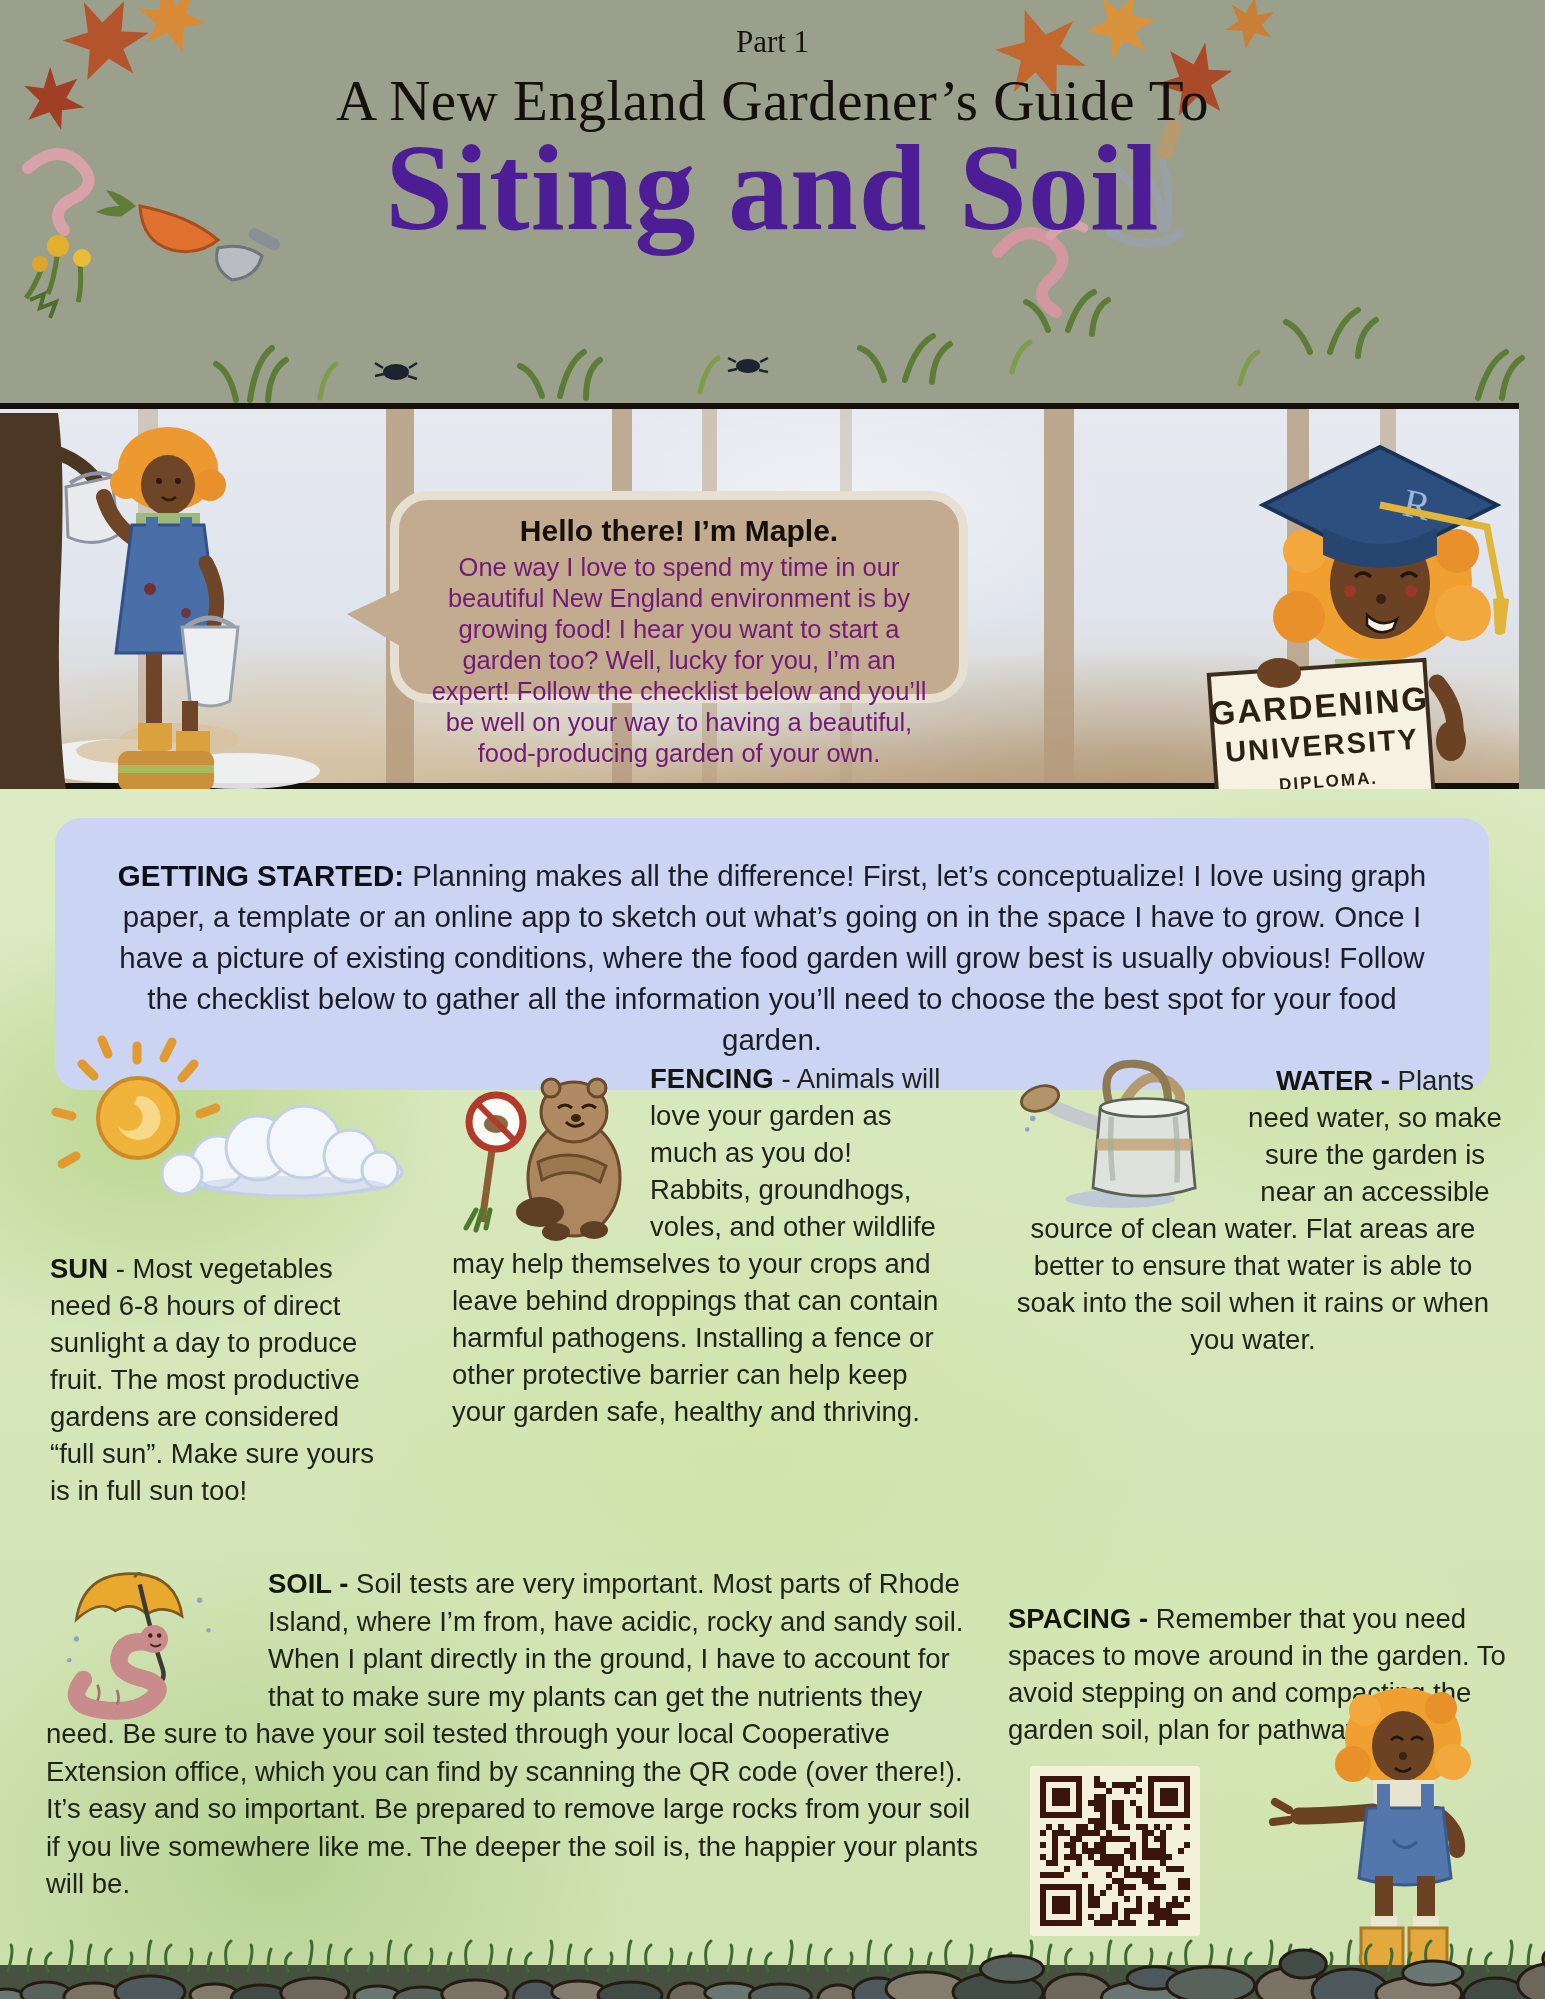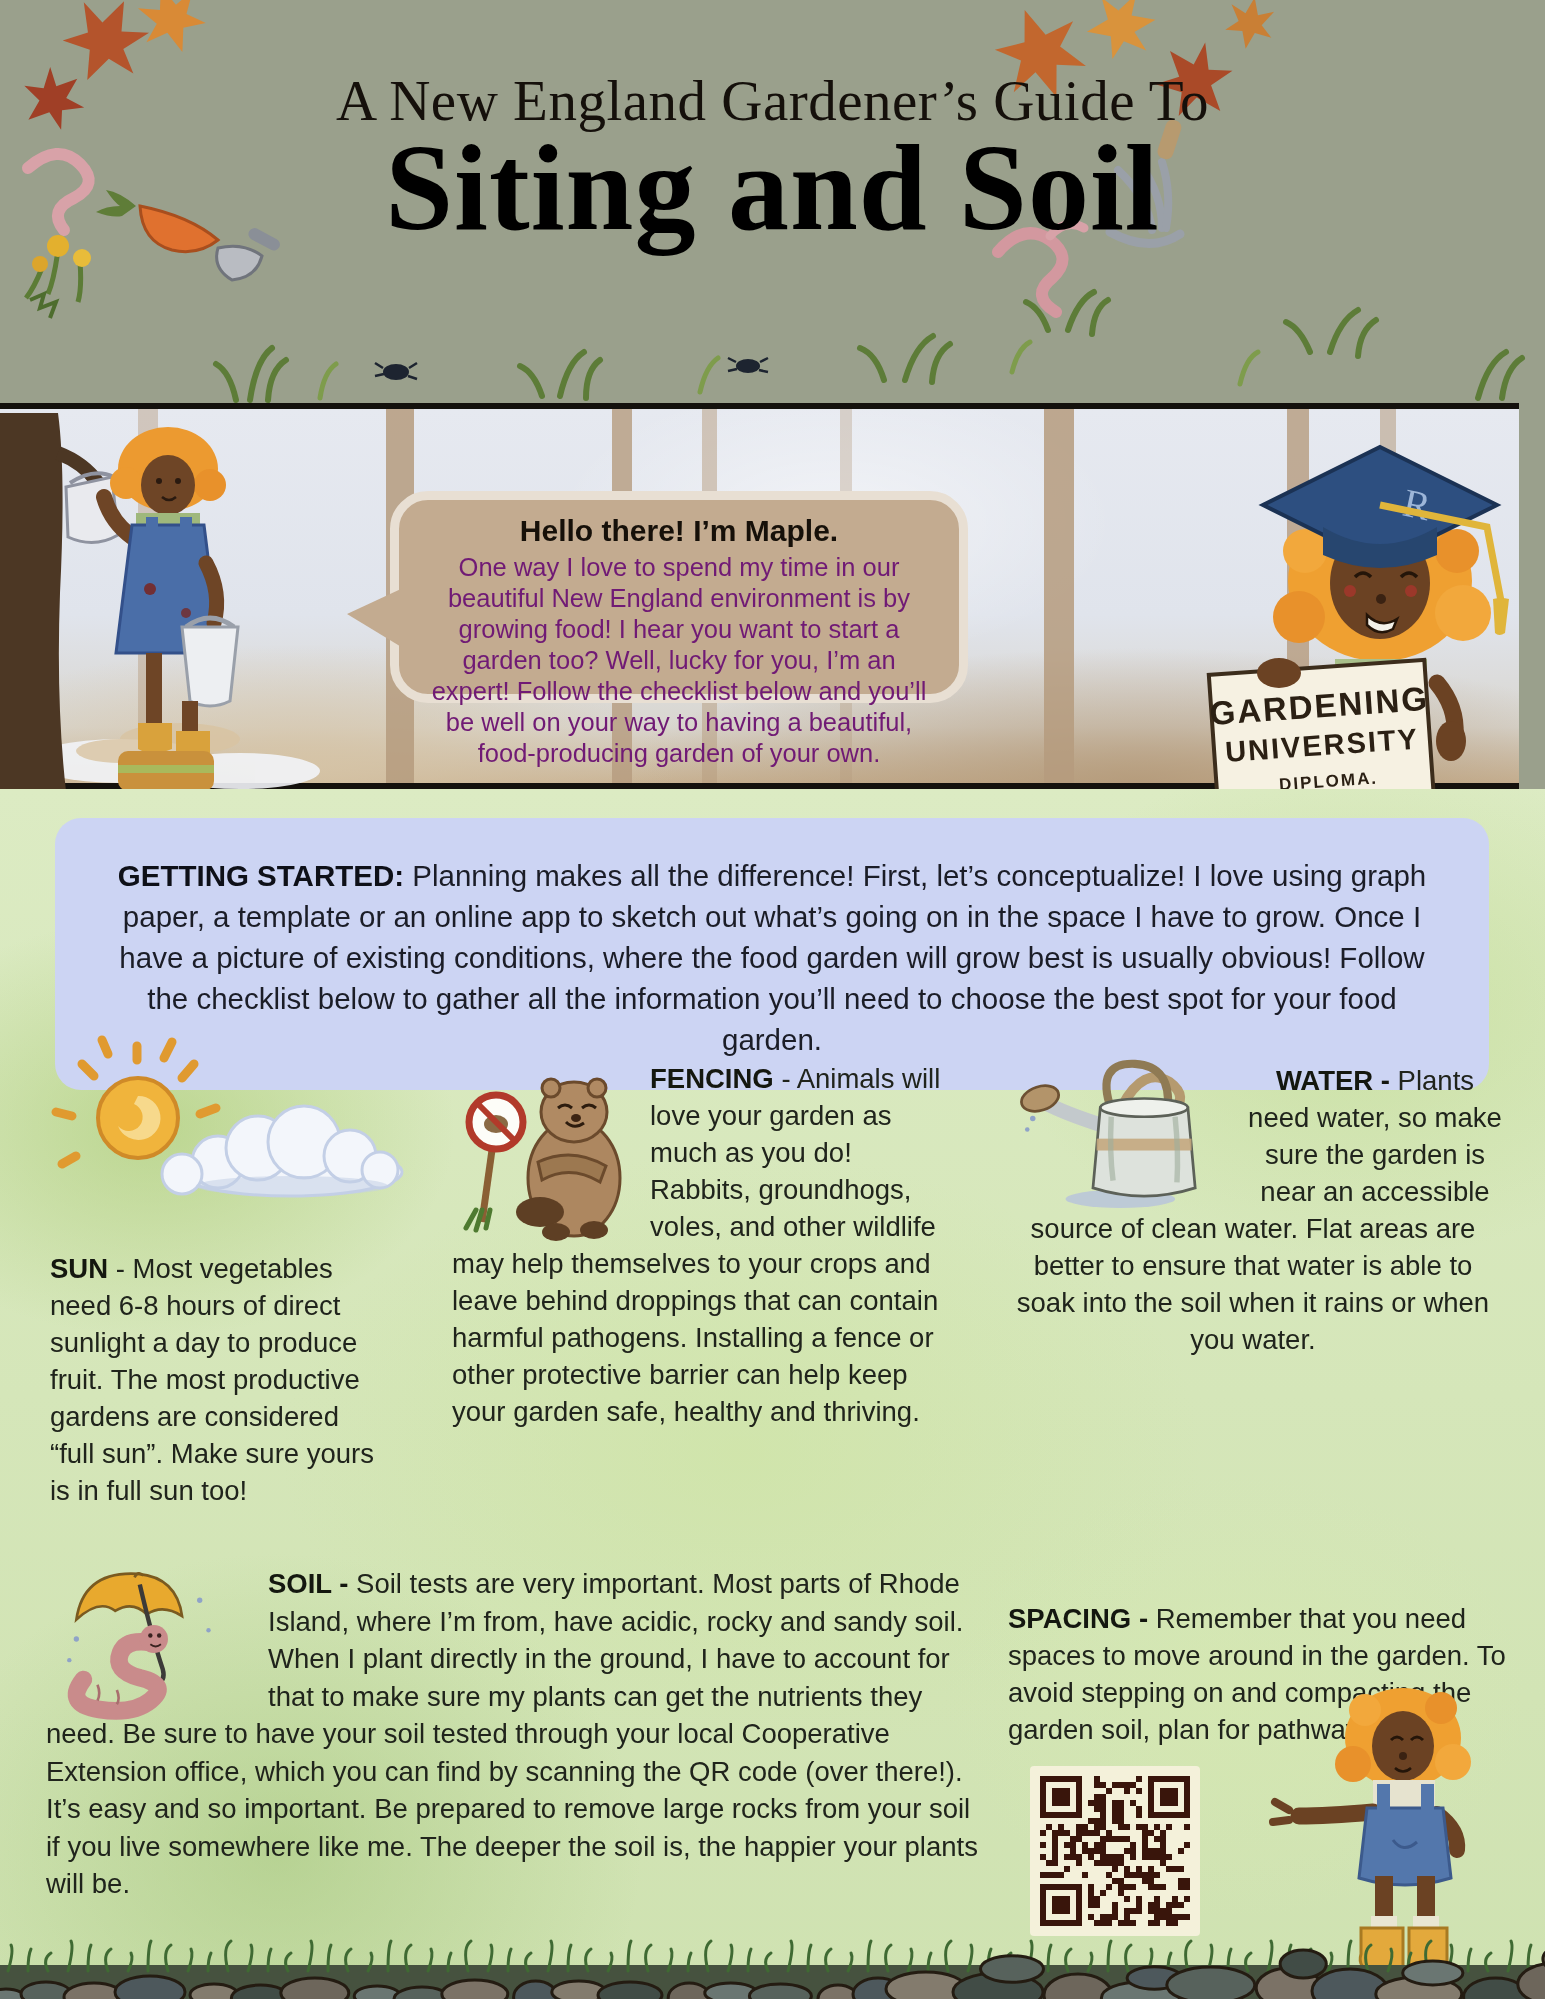--- a/index.html
+++ b/index.html
@@ -15,21 +15,21 @@
       radial-gradient(800px 420px at 45% 115%, rgba(110,88,56,.40), transparent 70%),
       radial-gradient(400px 260px at 22% 70%, rgba(150,128,96,.35), transparent 70%),
       linear-gradient(180deg,#79654a 0%,#bdab93 38%,#c3b29a 62%,#97осо 0),
       linear-gradient(180deg,#79654a 0%,#bdab93 38%,#c3b29a 62%,#8f7c60 100%);
   }
   .hdr-part{position:absolute;top:24px;left:0;width:100%;text-align:center;
     font-family:"Liberation Serif",serif;font-size:31px;color:#17120c;}
   .hdr-line1{position:absolute;top:68px;left:0;width:100%;text-align:center;
     font-family:"Liberation Serif",serif;font-size:57px;color:#15100b;letter-spacing:.5px;}
   .hdr-line2{position:absolute;top:118px;left:0;width:100%;text-align:center;
-    font-family:"Liberation Serif",serif;font-weight:700;font-size:122px;color:#000000;letter-spacing:1px;}
+    font-family:"Liberation Serif",serif;font-weight:700;font-size:122px;color:#4c1d95;letter-spacing:1px;}
   .hdr-art{position:absolute;inset:0;pointer-events:none;}
 
   
   .band{position:absolute;left:0;top:403px;width:1519px;height:386px;box-sizing:border-box;
     border-top:6px solid #14110d;border-bottom:6px solid #14110d;
     background:
       radial-gradient(500px 160px at 20% 95%, rgba(214,196,166,.9), transparent 75%),
       radial-gradient(700px 180px at 75% 100%, rgba(178,152,120,.85), transparent 75%),
       radial-gradient(400px 200px at 55% 30%, rgba(255,255,255,.5), transparent 70%),
       linear-gradient(180deg,#e6e9f0 0%,#e0e4ec 55%,#d9d6cf 85%,#c9b394 100%);}
@@ -140,20 +140,21 @@
           <path d="M905,380 q10,-34 28,-44 M932,382 q2,-28 18,-38 M884,380 q-8,-26 -24,-32"></path>
           <path d="M1068,330 q10,-30 26,-38 M1092,334 q2,-26 16,-34 M1048,330 q-8,-22 -22,-28"></path>
           <path d="M1330,352 q10,-32 28,-42 M1358,356 q2,-26 18,-36 M1310,352 q-10,-24 -24,-30"></path>
           <path d="M1478,398 q10,-36 28,-46 M1502,398 q4,-30 20,-40"></path>
         </g>
         <g stroke="#7e9c4c" stroke-width="5">
           <path d="M320,398 q4,-26 16,-34 M700,392 q6,-26 18,-34 M1012,372 q6,-24 18,-30 M1240,384 q6,-26 18,-32"></path>
         </g>
       </g>
     </svg>
+    <div class="hdr-part">Part 1</div>
     <div class="hdr-line1">A New England Gardener’s Guide To</div>
     <div class="hdr-line2">Siting and Soil</div>
   </div>
 
   <div class="band">
     <svg class="trunks" width="1545" height="374" viewBox="0 0 1545 374">
       <g fill="#b59b7e">
         <rect x="138" y="0" width="20" height="374" opacity=".45"></rect>
         <rect x="386" y="0" width="28" height="374" opacity=".85"></rect>
         <rect x="612" y="0" width="20" height="374" opacity=".8"></rect>

